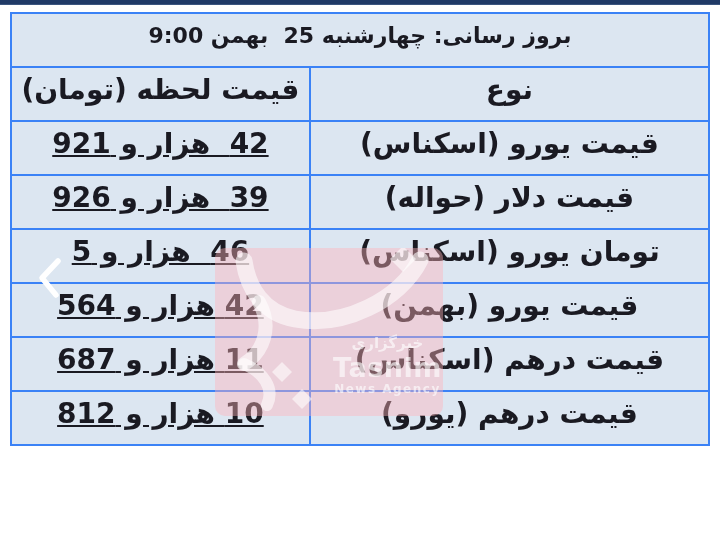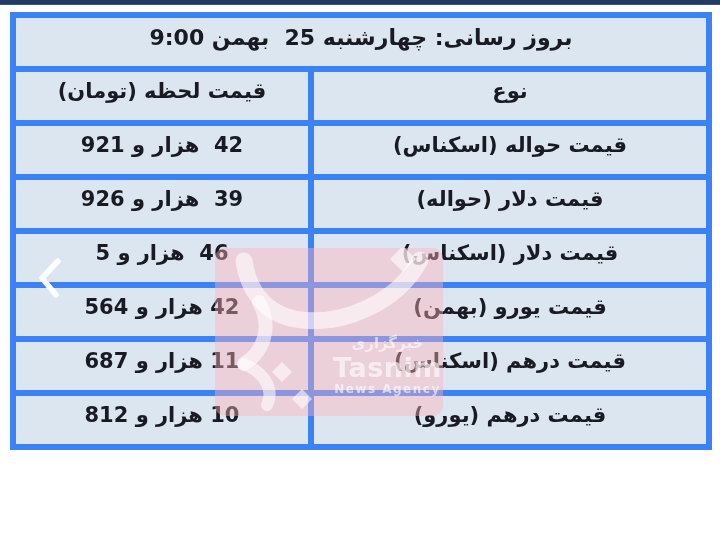--- a/index.html
+++ b/index.html
@@ -25,38 +25,38 @@
   table.rates {
     position: absolute;
     left: 10px; top: 12px;
     width: 700px;
     border-collapse: collapse;
     table-layout: fixed;
     direction: rtl;
     z-index: 1;
   }
   table.rates, table.rates td {
-    border: 6px solid #3b82f6;
+    border: 2px solid #3b82f6;
   }
   table.rates td {
     background: #dce6f1;
     height: 54px;
     padding: 0 8px 10px 8px;
     text-align: center;
     vertical-align: middle;
     font-family: "DejaVu Sans", sans-serif;
     font-weight: bold;
-    font-size: 21px;
+    font-size: 28px;
     color: #1a1a22;
   }
   tr.update-row td {
     font-size: 22px;
     white-space: pre;
   }
-  td.price-cell { white-space: pre; }
+  td.price-cell { white-space: pre; text-decoration: underline; }
 
   
   .watermark {
     position: absolute;
     left: 215px; top: 248px;
     width: 228px; height: 168px;
     background: rgba(255,178,185,0.42);
     border-radius: 10px;
     z-index: 5;
     pointer-events: none;
@@ -99,29 +99,29 @@
     </colgroup>
     <tbody>
       <tr class="update-row">
         <td colspan="2">بروز رسانی: چهارشنبه 25  بهمن 9:00</td>
       </tr>
       <tr class="header-row">
         <td>نوع</td>
         <td>قیمت لحظه (تومان)</td>
       </tr>
     <tr class="data-row">
-      <td class="type-cell">قیمت حواله (اسکناس)</td>
+      <td class="type-cell">قیمت یورو (اسکناس)</td>
       <td class="price-cell">42  هزار و 921</td>
     </tr>
         <tr class="data-row">
       <td class="type-cell">قیمت دلار (حواله)</td>
       <td class="price-cell">39  هزار و 926</td>
     </tr>
         <tr class="data-row">
-      <td class="type-cell">قیمت دلار (اسکناس)</td>
+      <td class="type-cell">تومان یورو (اسکناس)</td>
       <td class="price-cell">46  هزار و 5</td>
     </tr>
         <tr class="data-row">
       <td class="type-cell">قیمت یورو (بهمن)</td>
       <td class="price-cell">42 هزار و 564</td>
     </tr>
         <tr class="data-row">
       <td class="type-cell">قیمت درهم (اسکناس)</td>
       <td class="price-cell">11 هزار و 687</td>
     </tr>

